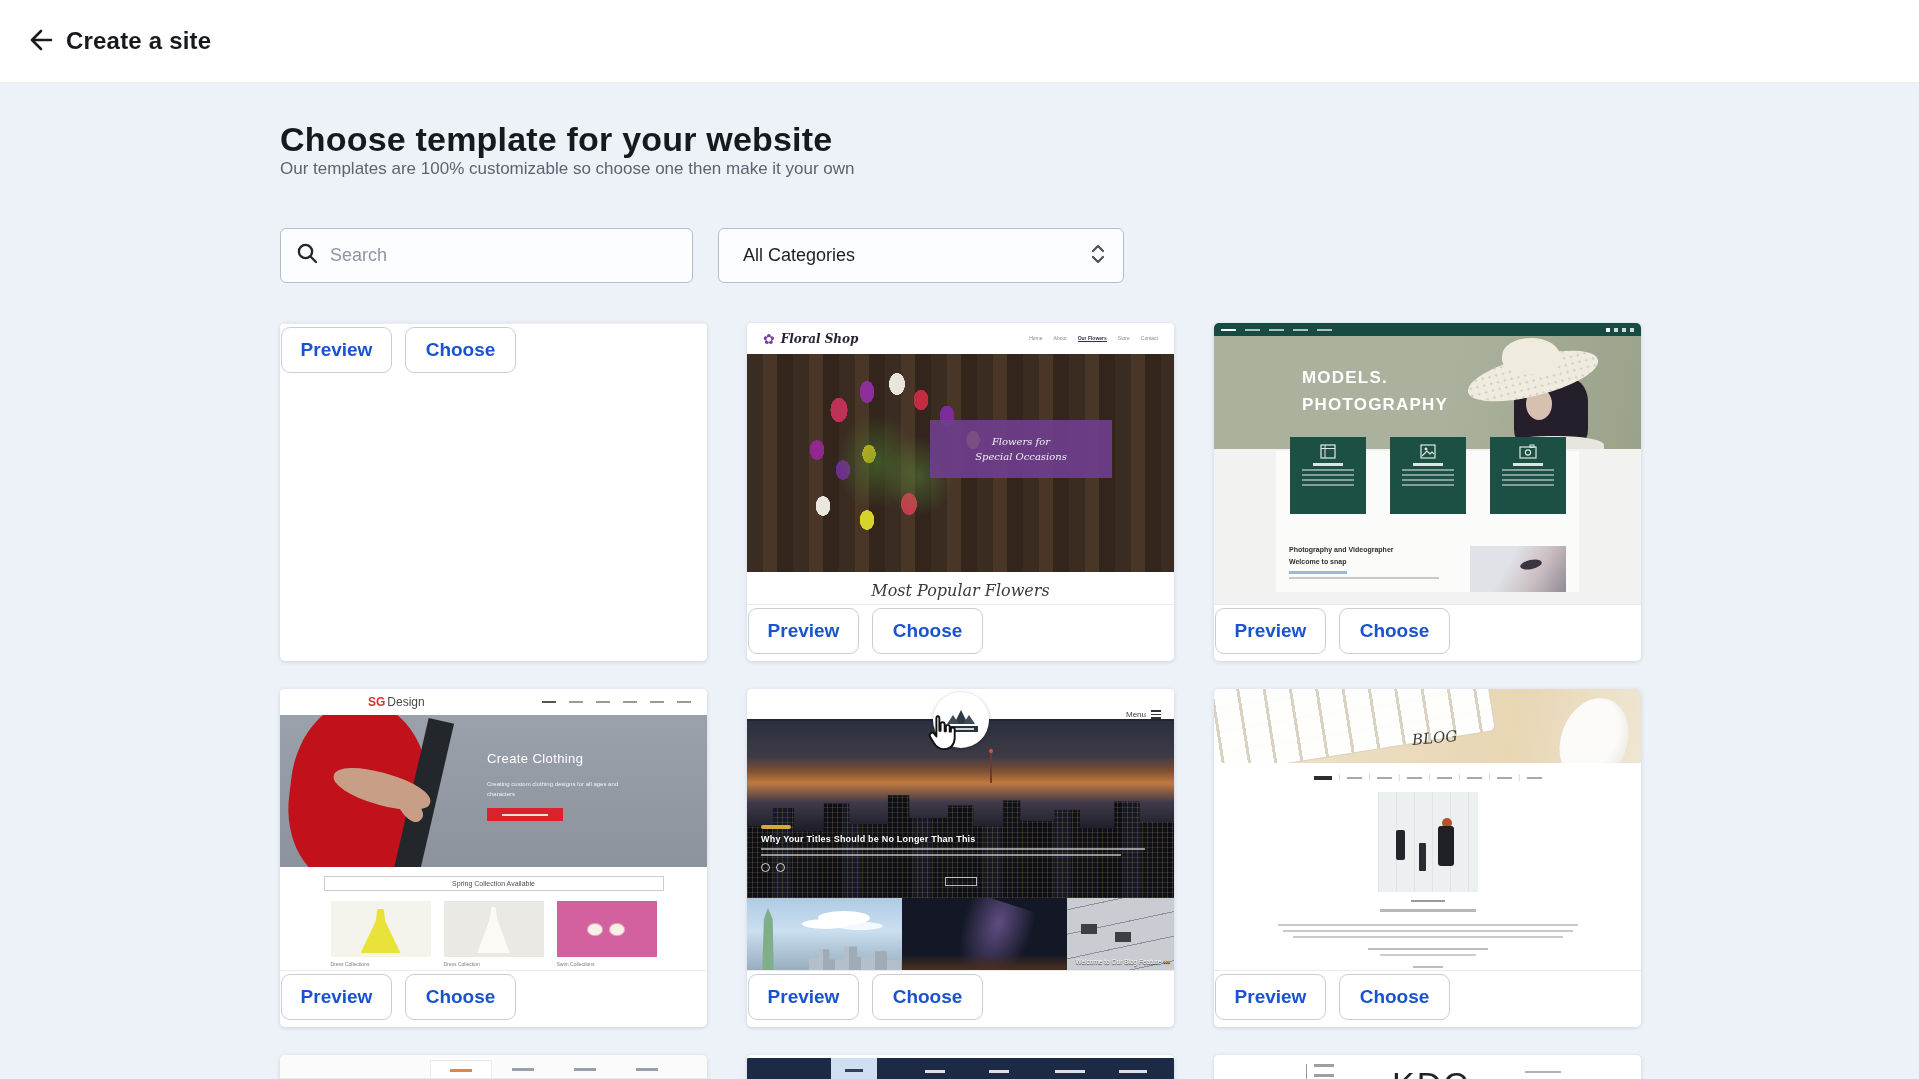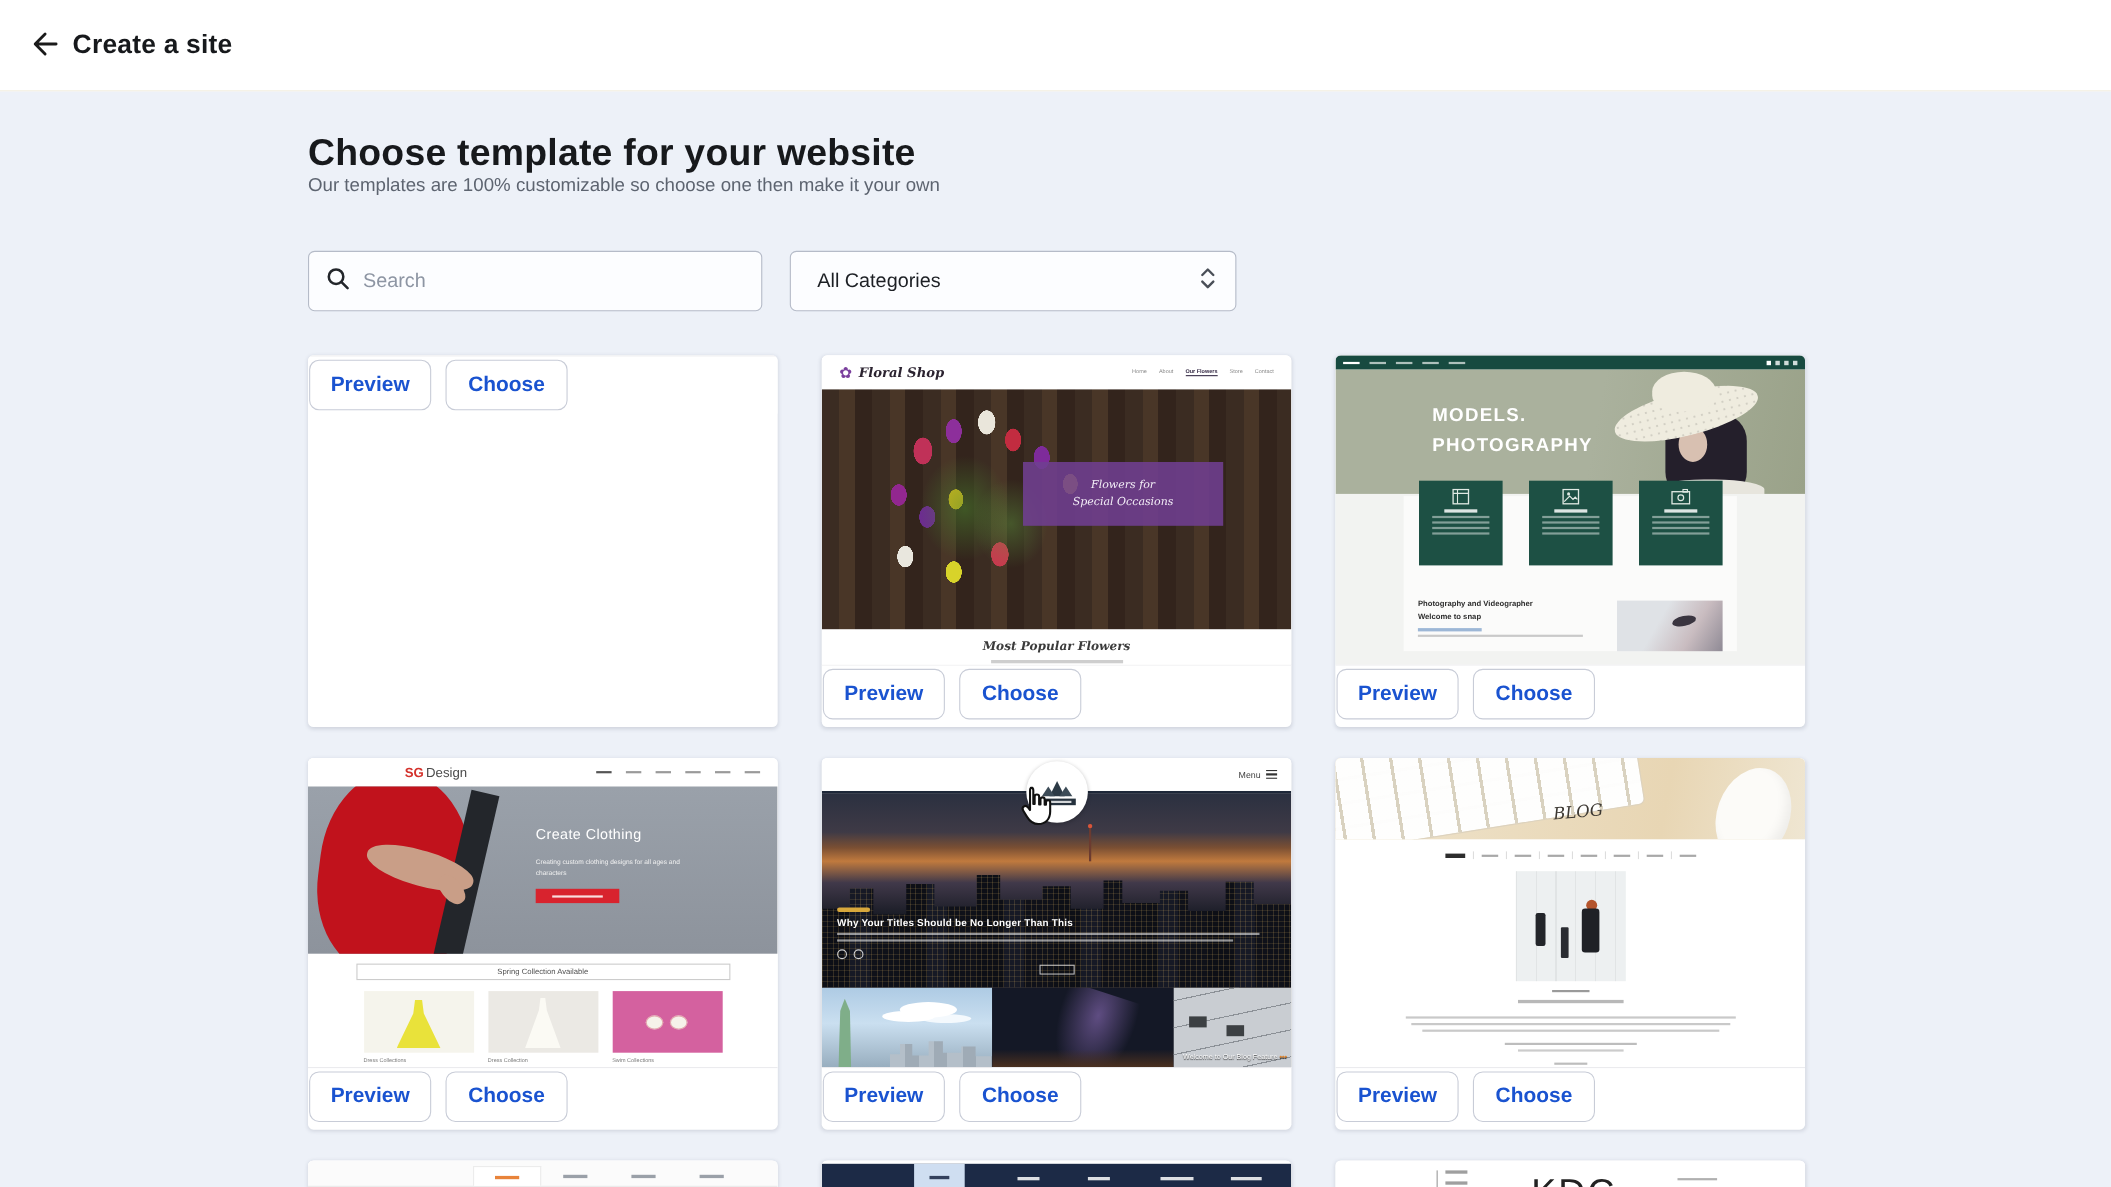--- a/index.html
+++ b/index.html
@@ -106,21 +106,21 @@
     radial-gradient(ellipse 12px 16px at 120px 166px, #d8d32a 60%, transparent 62%),
     radial-gradient(ellipse 12px 16px at 76px 152px, #e9e7de 60%, transparent 62%);
   }
   .t2-banner {
     position:absolute; left:183px; top:66px; width:182px; height:58px;
     background:rgba(112,63,145,.88); color:#f3eef7; text-align:center;
     font-family:"DejaVu Serif", serif; font-style:italic; font-size:10px;
     display:flex; flex-direction:column; align-items:center; justify-content:center; line-height:1.5;
   }
   .t2-section { height:52px; text-align:center; padding-top:9px; background:#fff; }
-  .t2-section-title { font-family:"DejaVu Serif", serif; font-style:italic; font-weight:bold; font-size:11px; color:#3b3b3b; }
+  .t2-section-title { font-family:"DejaVu Serif", serif; font-style:italic; font-weight:normal; font-size:16px; color:#3b3b3b; }
   .t2-textbar { width:120px; height:3px; background:#cecece; margin:6px auto 0; }
 
   
   .t3 { background:#f2f3f1; }
   .t3-nav { height:13px; background:#174a40; display:flex; align-items:center; gap:9px; padding:0 7px; }
   .t3-nav i { width:15px; height:2px; background:rgba(255,255,255,.65); }
   .t3-nav i:first-child { background:#fff; }
   .t3-icons { margin-left:auto; display:flex; gap:4px; }
   .t3-icons i { width:4px; height:4px; background:rgba(255,255,255,.8); }
   .t3-hero { height:113px; position:relative; overflow:hidden; background:linear-gradient(100deg,#aab19d 55%,#9aa289 100%); }
@@ -172,21 +172,21 @@
   .t4-img.p1 { background:#f5f4ec; }
   .t4-img.p1::after { content:""; position:absolute; left:30px; top:8px; width:40px; height:44px; background:#e9e23a; clip-path:polygon(42% 0,58% 0,62% 28%,100% 100%,0 100%,38% 28%); }
   .t4-img.p2 { background:#ebe9e4; }
   .t4-img.p2::after { content:""; position:absolute; left:32px; top:6px; width:36px; height:46px; background:#fbfaf4; clip-path:polygon(44% 0,56% 0,60% 25%,95% 100%,5% 100%,40% 25%); }
   .t4-img.p3 { background:#d4619f; }
   .t4-img.p3::before, .t4-img.p3::after { content:""; position:absolute; top:22px; width:16px; height:13px; background:#f6f2ea; border-radius:50%; box-shadow:inset 0 0 0 1px rgba(200,60,90,.4); }
   .t4-img.p3::before { left:30px; } .t4-img.p3::after { left:52px; }
   .t4-caption { font-size:5px; color:#7c7c7c; margin-top:4px; text-align:left; }
 
   
-  .t5-top { height:30px; background:#fff; position:relative; z-index:2; display:flex; align-items:center; }
+  .t5-top { height:30px; background:#fff; position:relative; z-index:2; display:flex; align-items:flex-end; }
   .t5-menu { margin-left:auto; margin-right:13px; display:flex; align-items:center; gap:5px; font-size:8px; color:#444; }
   .t5-burger { display:flex; flex-direction:column; gap:2px; }
   .t5-burger i { width:10px; height:1.5px; background:#333; }
   .t5-logo { position:absolute; left:50%; top:3px; transform:translateX(-50%); width:56px; height:56px; background:#fff; border-radius:50%;
     box-shadow:0 1px 4px rgba(0,0,0,.25); z-index:3; display:flex; flex-direction:column; align-items:center; justify-content:center; }
   .t5-ribbon { width:34px; height:6px; background:#26323e; margin-top:2px; position:relative; }
   .t5-ribbon::after { content:""; position:absolute; left:4px; top:2px; right:4px; height:2px; background:rgba(255,255,255,.8); }
   .t5-photo { height:179px; position:relative; overflow:hidden; border-top:2px solid #1d2738;
     background:linear-gradient(180deg,#2b3040 0%,#3e3a46 20%,#7a4f33 28%,#c07a3e 35%,#41394a 46%,#1b1d27 62%,#121219 100%); }
   .t5-city { position:absolute; left:0; right:0; bottom:0; height:58%;

